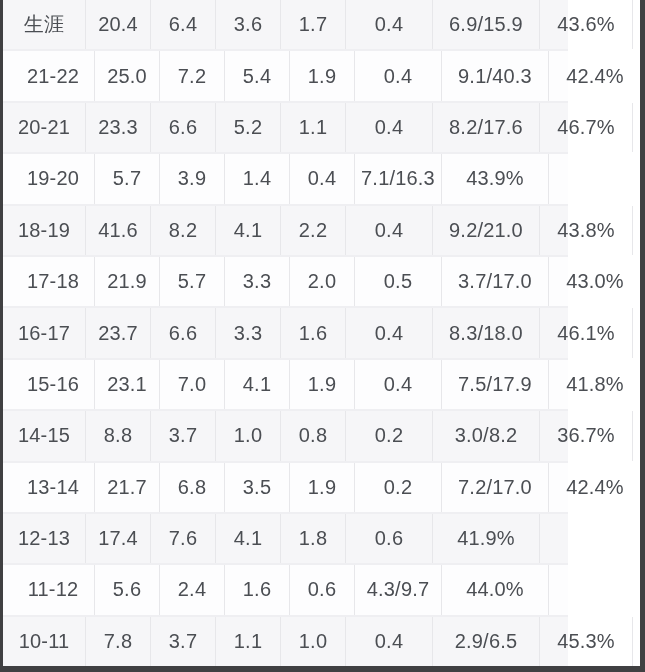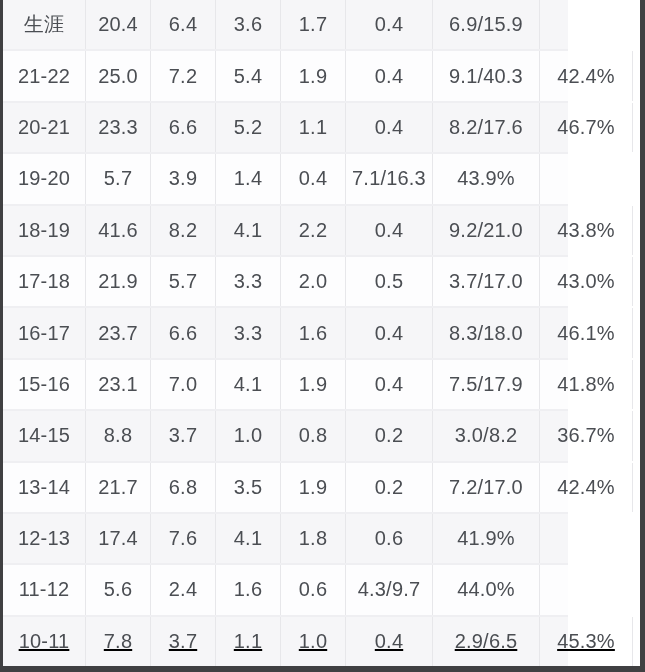--- a/index.html
+++ b/index.html
@@ -30,24 +30,23 @@
   .row {
     flex: 1;
     display: grid;
     grid-template-columns: 83px 65px 65px 65px 65px 87px 107px 93px 7px;
     align-items: stretch;
     box-sizing: border-box;
     border-bottom: 2px solid #efeff2;
   }
   .row:last-child {
     border-bottom: none;
-    text-decoration: underline;
   }
   .row.odd  { background: #f6f6f8; }
-  .row.even { background: #fdfdfe; }
+  .row.even { background: #fdfdfe; padding-left: 9px; }
   .cell {
     height: 100%;
     display: flex;
     align-items: center;
     justify-content: center;
     box-sizing: border-box;
     border-right: 1px solid #e7e7ea;
     font-size: 20px;
     letter-spacing: 0.2px;
     color: #4b4e53;
@@ -71,20 +70,21 @@
 <div class="screen">
   <div class="stats-table" id="stats-table">
       <div class="row odd">
         <div class="cell c0">生涯</div>
         <div class="cell c1">20.4</div>
         <div class="cell c2">6.4</div>
         <div class="cell c3">3.6</div>
         <div class="cell c4">1.7</div>
         <div class="cell c5">0.4</div>
         <div class="cell c6">6.9/15.9</div>
+        <div class="cell c7">43.6%</div>
         <div class="cell sliver"></div>
       </div>
       <div class="row even">
         <div class="cell c0">21-22</div>
         <div class="cell c1">25.0</div>
         <div class="cell c2">7.2</div>
         <div class="cell c3">5.4</div>
         <div class="cell c4">1.9</div>
         <div class="cell c5">0.4</div>
         <div class="cell c6">9.1/40.3</div>

